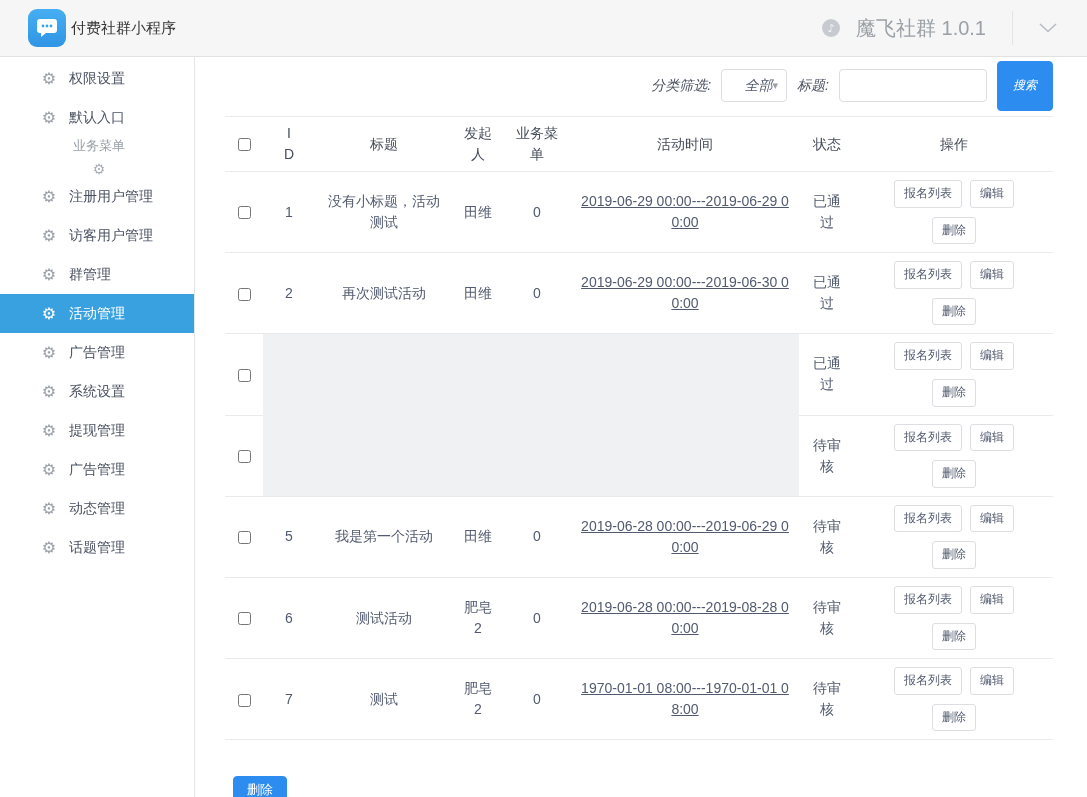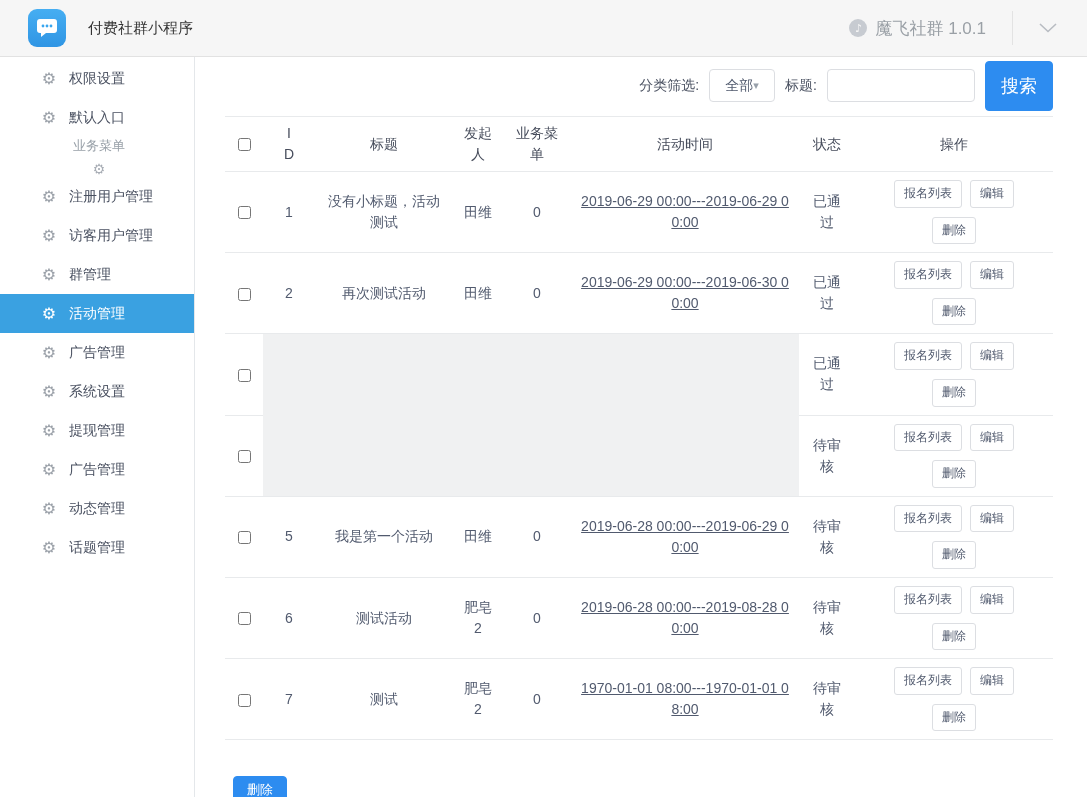--- a/index.html
+++ b/index.html
@@ -8,34 +8,34 @@
     font-family:"Liberation Sans","DejaVu Sans",sans-serif;
     font-size:14px; color:#515a6e; background:#fff; overflow:hidden;
   }
   .app { width:1087px; height:797px; display:flex; flex-direction:column; overflow:hidden; background:#fff; }
 
   
   .topbar {
     flex:0 0 57px; height:57px; background:#f6f6f6; border-bottom:1px solid #e2e2e2;
     display:flex; align-items:center; justify-content:space-between; padding:0 30px 0 28px;
   }
-  .brand-left { display:flex; align-items:center; gap:22px; }
+  .brand-left { display:flex; align-items:center; gap:5px; }
   .logo {
     width:38px; height:38px; border-radius:9px;
     background:linear-gradient(180deg,#46aef2,#2f95e4);
     display:flex; align-items:center; justify-content:center;
   }
   .app-title { font-size:15px; color:#333; }
   .brand-right { display:flex; align-items:center; }
   .note-circle {
     width:18px; height:18px; border-radius:50%; background:#c7cbd1; color:#f6f6f6;
     display:flex; align-items:center; justify-content:center; font-size:11px; margin-right:8px;
     font-family:"DejaVu Sans",sans-serif;
   }
-  .brand-name { font-size:17px; color:#9aa0a6; }
+  .brand-name { font-size:20px; color:#9aa0a6;margin-left:8px; }
   .chev {
     margin-left:26px; padding-left:26px; border-left:1px solid #e3e3e3;
     height:34px; display:flex; align-items:center; cursor:pointer;
   }
 
   
   .page-body { flex:1; display:flex; min-height:0; }
   .sidebar { flex:0 0 195px; width:195px; border-right:1px solid #e4e7ea; padding-top:2px; overflow:hidden; }
   .side-item {
     height:39px; display:flex; align-items:center; padding-left:40px; gap:11px;
@@ -46,31 +46,31 @@
   .side-item.active .gear { color:#fff; }
   .side-section {
     height:40px; display:flex; align-items:center; justify-content:space-between;
     padding:0 20px 0 24px; color:#98a0a8; font-size:13px;flex-direction:column;
   }
   .side-section .gear { font-size:14px; color:#a8adb5; font-family:"DejaVu Sans",sans-serif; }
 
   .content { flex:1; padding:12px 0 0 30px; position:relative; overflow:hidden; }
 
   
-  .filter-bar { width:828px; display:flex; justify-content:flex-end; align-items:center; gap:10px; margin-bottom:14px; height:33px; }
+  .filter-bar { width:828px; display:flex; justify-content:flex-end; align-items:center; gap:10px; margin-bottom:14px; height:33px;font-style:italic; }
   .filter-label { color:#495060; }
   .select-box {
     width:66px; height:33px; border:1px solid #dcdee2; border-radius:4px; background:#fff;
-    display:flex; align-items:center; justify-content:center; padding:0 8px; cursor:pointer; color:#515a6e;
+    display:flex; align-items:center; justify-content:flex-end; padding:0 8px; cursor:pointer; color:#515a6e;
   }
   .caret { font-size:11px; color:#98a0aa; font-family:"DejaVu Sans",sans-serif; }
   .text-input { width:148px; height:33px; border:1px solid #dcdee2; border-radius:4px; padding:0 8px; font:inherit; color:#515a6e; outline:none; background:#fff; }
   .btn-primary {
     height:50px; padding:4px 15px; background:#2d8cf0; border:1px solid #2d8cf0; color:#fff;
-    border-radius:4px; font:inherit; font-size:18px; cursor:pointer;
+    border-radius:4px; font:inherit; font-size:12px; cursor:pointer;
   }
 
   
   table.activity { width:828px; border-collapse:collapse; table-layout:fixed; }
   .col-check{width:38px;} .col-id{width:52px;} .col-title{width:138px;} .col-creator{width:50px;}
   .col-count{width:68px;} .col-time{width:228px;} .col-status{width:56px;} .col-actions{width:198px;}
   th {
     padding:6px 8px; font-weight:normal; color:#464c5b; text-align:center;
     border-top:1px solid #e8eaec; border-bottom:1px solid #e8eaec; vertical-align:middle; line-height:1.5;
   }

